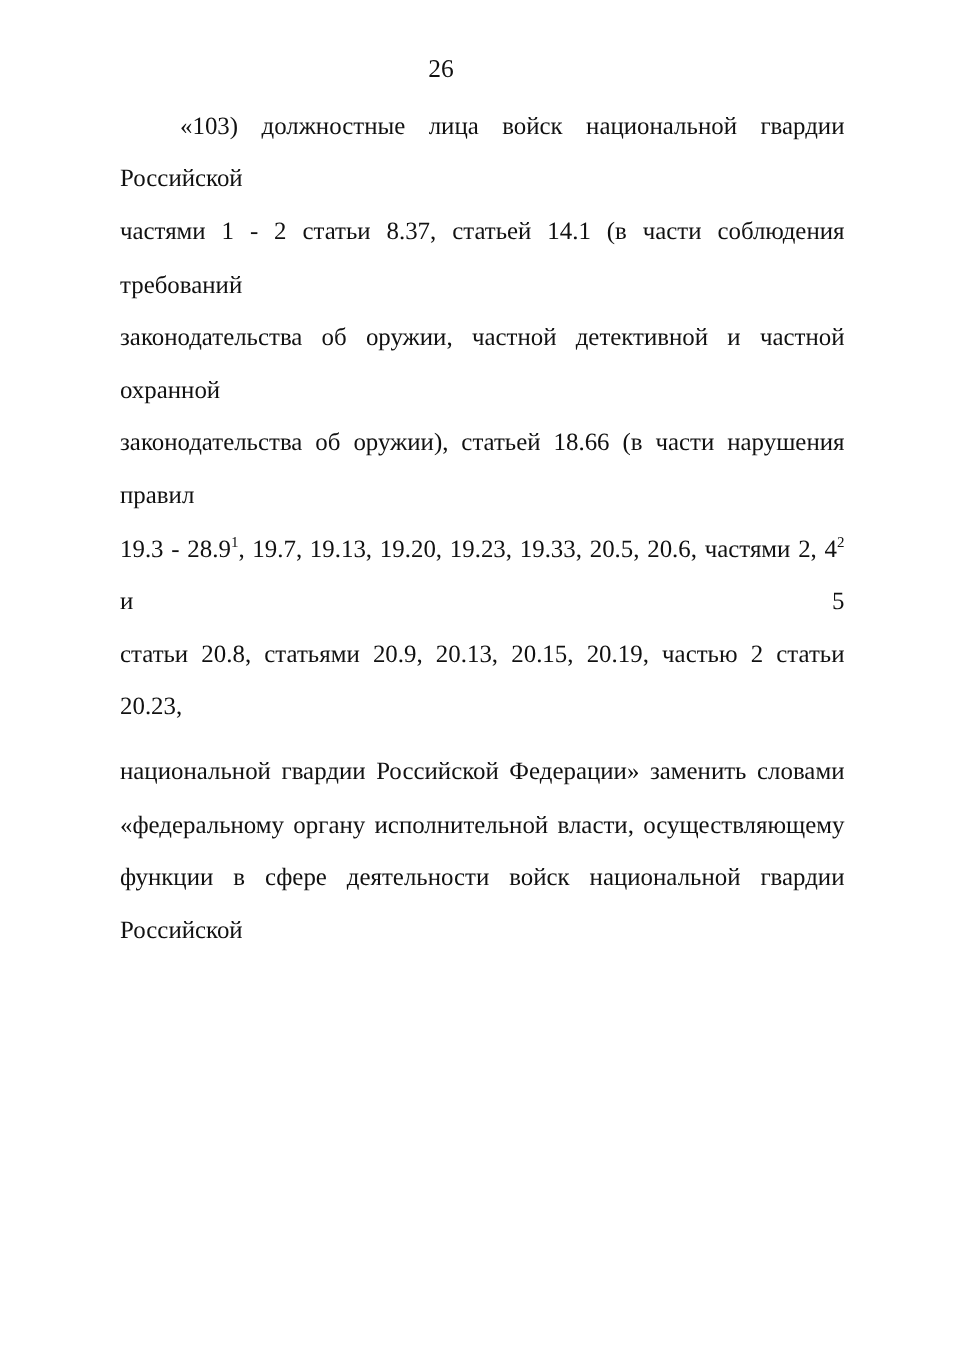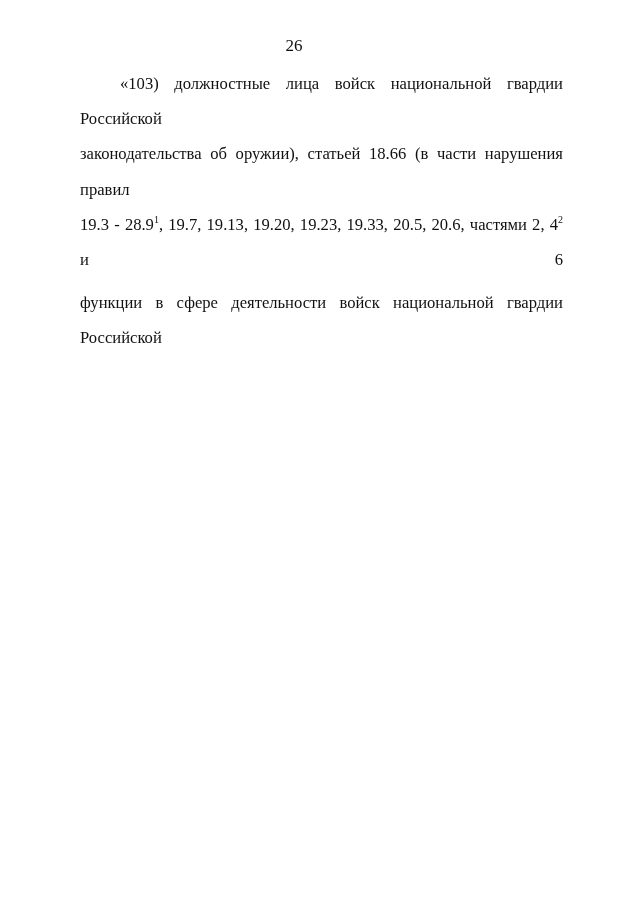--- a/index.html
+++ b/index.html
@@ -18,22 +18,27 @@
 </style>
 </head>
 <body>
 
 <div class="page-number">26</div>
 
 <div class="content">
 
   <p>
     <span class="line first">«103) должностные лица войск национальной гвардии Российской</span>
+    <span class="line">частями 1 - 2 статьи 8.37, статьей 14.1 (в части соблюдения требований</span>
+    <span class="line">законодательства об оружии, частной детективной и частной охранной</span>
     <span class="line">законодательства об оружии), статьей 18.66 (в части нарушения правил</span>
-    <span class="line"><span>19.3 - 28.9</span><sup>1</sup><span>, 19.7, 19.13, 19.20, 19.23, 19.33, 20.5, 20.6, частями 2, 4</span><sup>2</sup><span> и 6</span></span>
+    <span class="line"><span>19.3 - 28.9</span><sup>1</sup><span>, 19.7, 19.13, 19.20, 19.23, 19.33, 20.5, 20.6, частями 2, 4</span><sup>2</sup><span> и 5</span></span>
+    <span class="line">статьи 20.8, статьями 20.9, 20.13, 20.15, 20.19, частью 2 статьи 20.23,</span>
   </p>
 
   <p class="gap">
+    <span class="line">национальной гвардии Российской Федерации» заменить словами</span>
+    <span class="line">«федеральному органу исполнительной власти, осуществляющему</span>
     <span class="line">функции в сфере деятельности войск национальной гвардии Российской</span>
 
   </p>
 
 </div>
 
 </body></html>

